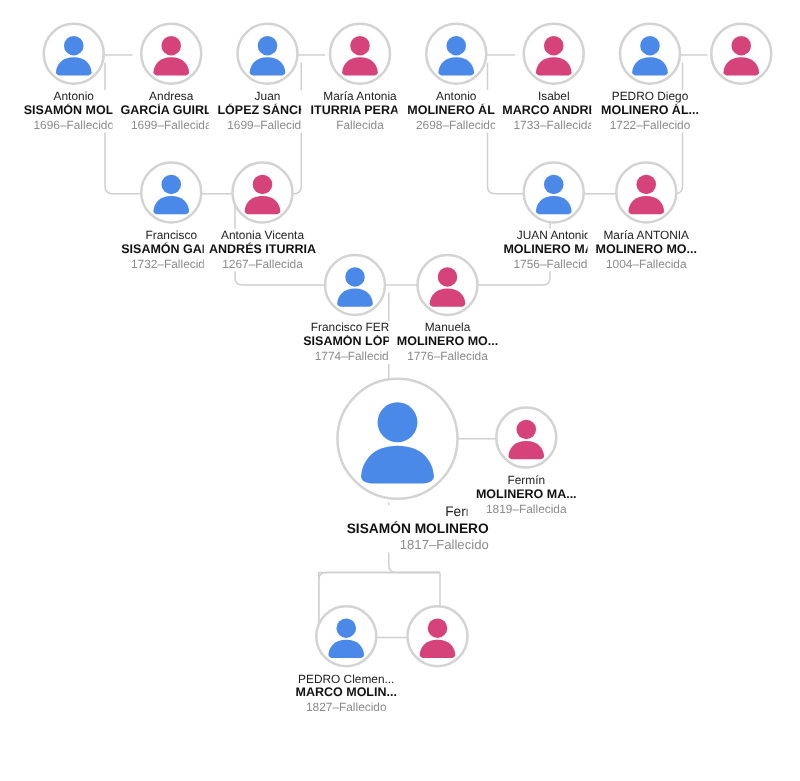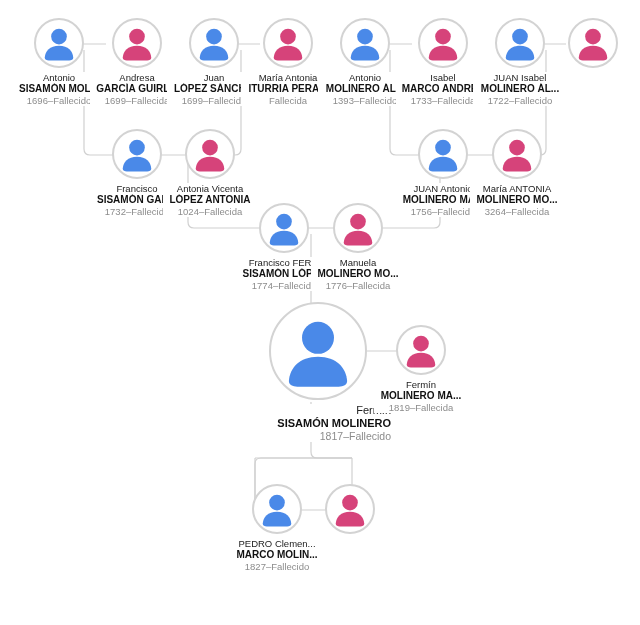--- a/index.html
+++ b/index.html
@@ -156,21 +156,21 @@
       <div class="node sz-sm" style="left: 318px; top: 18px;">
         <div class="circ">
           <svg viewBox="0 0 100 100">
             <circle cx="50" cy="36" r="17" fill="#4a89e8"></circle>
             <path d="M50 56 C30 56 20 68 19 82 C19 86 23 88 28 88 L72 88 C77 88 81 86 81 82 C80 68 70 56 50 56 Z" fill="#4a89e8"></path>
           </svg>
         </div>
         <div class="labels">
           <div class="given">Antonio</div>
           <div class="surname">MOLINERO ÁL...</div>
-          <div class="life">1393–Fallecido</div>
+          <div class="life">2698–Fallecido</div>
         </div>
       </div>
       <div class="node sz-sm" style="left: 396px; top: 18px;">
         <div class="circ">
           <svg viewBox="0 0 100 100">
             <circle cx="50" cy="36" r="17" fill="#d6437a"></circle>
             <path d="M50 56 C30 56 20 68 19 82 C19 86 23 88 28 88 L72 88 C77 88 81 86 81 82 C80 68 70 56 50 56 Z" fill="#d6437a"></path>
           </svg>
         </div>
         <div class="labels">
@@ -180,21 +180,21 @@
         </div>
       </div>
       <div class="node sz-sm" style="left: 473px; top: 18px;">
         <div class="circ">
           <svg viewBox="0 0 100 100">
             <circle cx="50" cy="36" r="17" fill="#4a89e8"></circle>
             <path d="M50 56 C30 56 20 68 19 82 C19 86 23 88 28 88 L72 88 C77 88 81 86 81 82 C80 68 70 56 50 56 Z" fill="#4a89e8"></path>
           </svg>
         </div>
         <div class="labels">
-          <div class="given">JUAN Isabel</div>
+          <div class="given">PEDRO Diego</div>
           <div class="surname">MOLINERO ÁL...</div>
           <div class="life">1722–Fallecido</div>
         </div>
       </div>
       <div class="node sz-sm" style="left: 546px; top: 18px;">
         <div class="circ">
           <svg viewBox="0 0 100 100">
             <circle cx="50" cy="36" r="17" fill="#d6437a"></circle>
             <path d="M50 56 C30 56 20 68 19 82 C19 86 23 88 28 88 L72 88 C77 88 81 86 81 82 C80 68 70 56 50 56 Z" fill="#d6437a"></path>
           </svg>
@@ -215,22 +215,22 @@
       </div>
       <div class="node sz-sm" style="left: 163px; top: 129px; text-align: center;">
         <div class="circ">
           <svg viewBox="0 0 100 100">
             <circle cx="50" cy="36" r="17" fill="#d6437a"></circle>
             <path d="M50 56 C30 56 20 68 19 82 C19 86 23 88 28 88 L72 88 C77 88 81 86 81 82 C80 68 70 56 50 56 Z" fill="#d6437a"></path>
           </svg>
         </div>
         <div class="labels">
           <div class="given">Antonia Vicenta</div>
-          <div class="surname">LÓPEZ ANTONIA</div>
-          <div class="life">1024–Fallecida</div>
+          <div class="surname">ANDRÉS ITURRIA</div>
+          <div class="life">1267–Fallecida</div>
         </div>
       </div>
       <div class="node sz-sm" style="left: 396px; top: 129px;">
         <div class="circ">
           <svg viewBox="0 0 100 100">
             <circle cx="50" cy="36" r="17" fill="#4a89e8"></circle>
             <path d="M50 56 C30 56 20 68 19 82 C19 86 23 88 28 88 L72 88 C77 88 81 86 81 82 C80 68 70 56 50 56 Z" fill="#4a89e8"></path>
           </svg>
         </div>
         <div class="labels">
@@ -242,21 +242,21 @@
       <div class="node sz-sm" style="left: 470px; top: 129px;">
         <div class="circ">
           <svg viewBox="0 0 100 100">
             <circle cx="50" cy="36" r="17" fill="#d6437a"></circle>
             <path d="M50 56 C30 56 20 68 19 82 C19 86 23 88 28 88 L72 88 C77 88 81 86 81 82 C80 68 70 56 50 56 Z" fill="#d6437a"></path>
           </svg>
         </div>
         <div class="labels">
           <div class="given">María ANTONIA</div>
           <div class="surname">MOLINERO MO...</div>
-          <div class="life">3264–Fallecida</div>
+          <div class="life">1004–Fallecida</div>
         </div>
       </div>
       <div class="node sz-sm" style="left: 237px; top: 203px;">
         <div class="circ">
           <svg viewBox="0 0 100 100">
             <circle cx="50" cy="36" r="17" fill="#4a89e8"></circle>
             <path d="M50 56 C30 56 20 68 19 82 C19 86 23 88 28 88 L72 88 C77 88 81 86 81 82 C80 68 70 56 50 56 Z" fill="#4a89e8"></path>
           </svg>
         </div>
         <div class="labels">

